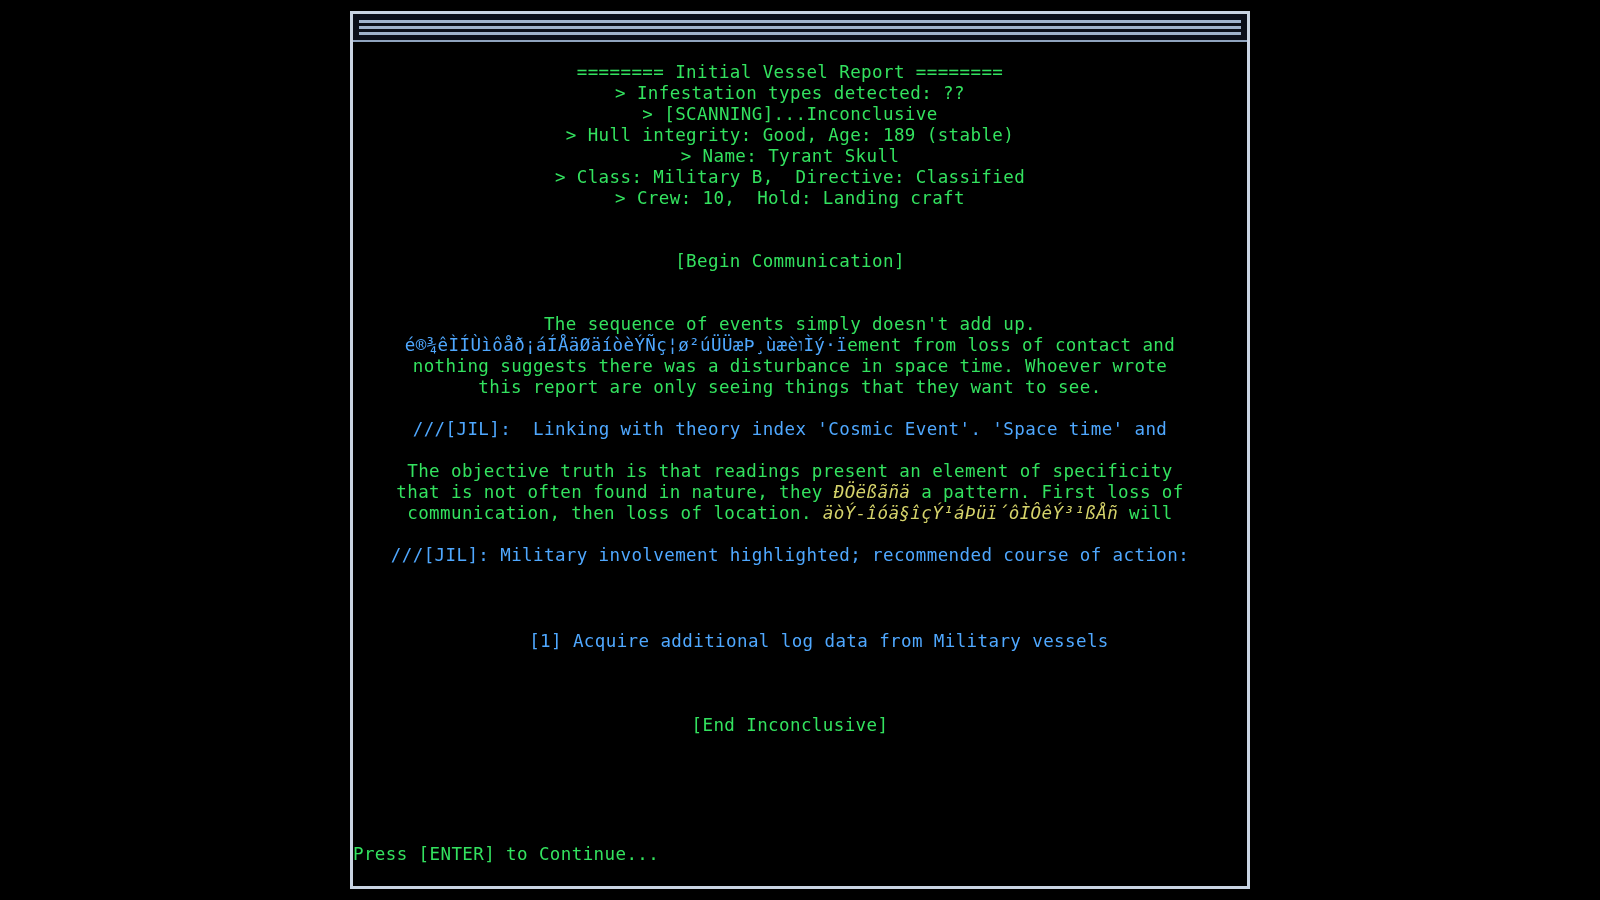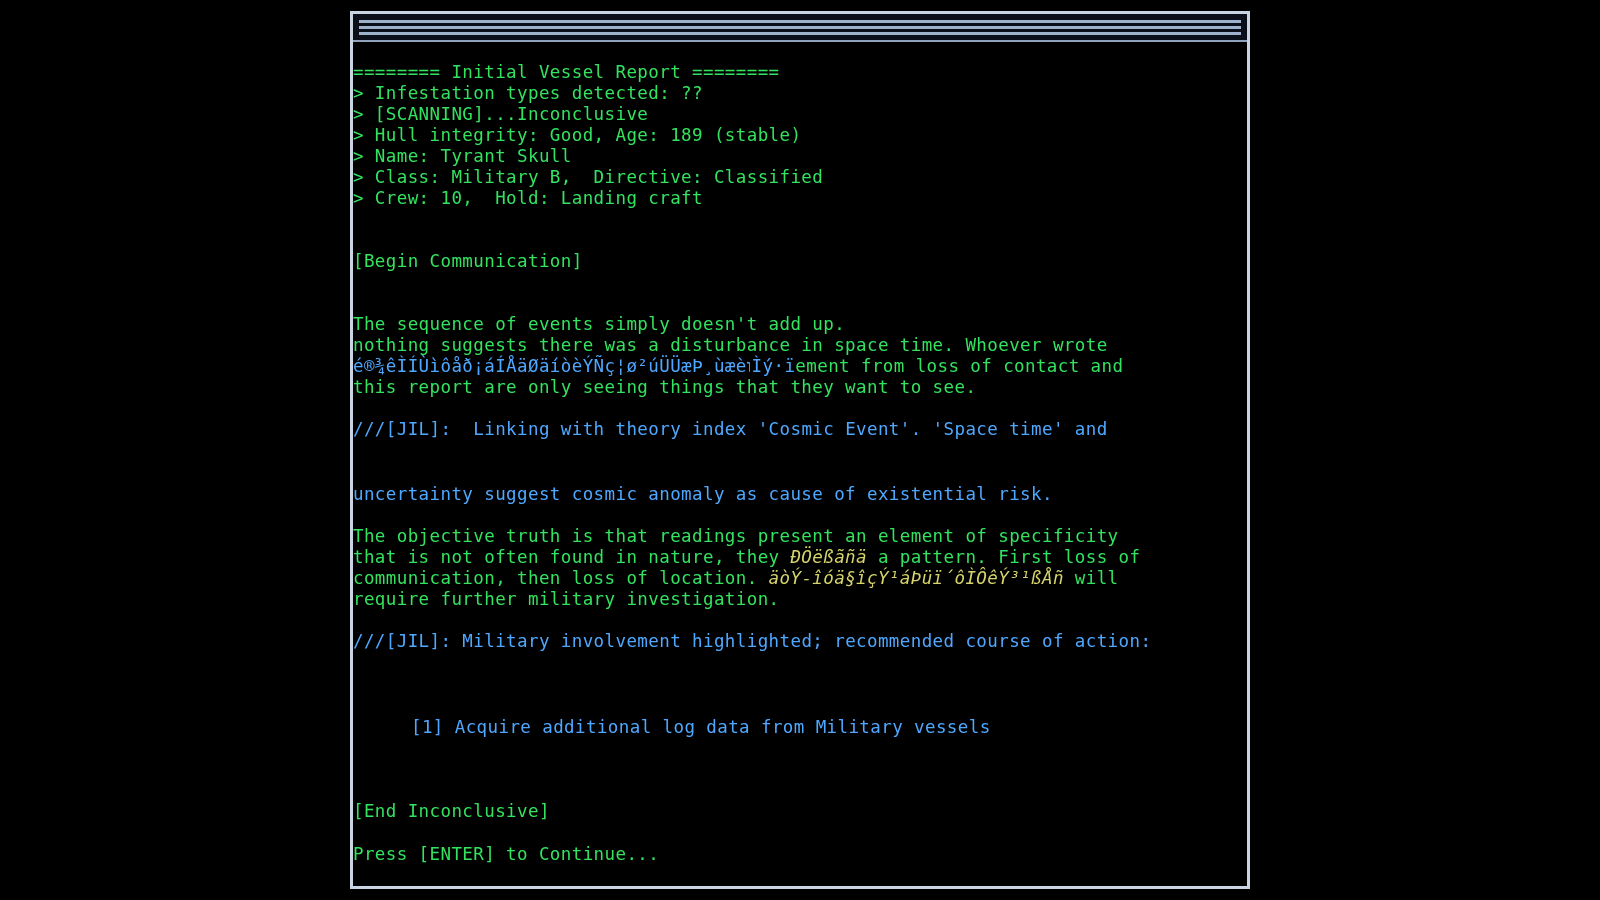--- a/index.html
+++ b/index.html
@@ -52,20 +52,21 @@
   }
   .content {
     position: absolute;
     left: 0;
     top: 30px;
     right: 0;
     bottom: 0;
     padding: 18px 20px 0 0;
     box-sizing: border-box;
     overflow: hidden;
+    text-align: center;
   }
   .line {
     font-size: 17.5px;
     line-height: 21px;
     letter-spacing: 0.4px;
     white-space: pre-wrap;
     color: #33dd55;
     margin: 0;
   }
   .green { color: #33e25f; }
@@ -110,35 +111,33 @@
       <div class="spacer"></div>
 
 
       <div class="spacer"></div>
 
       <div class="line green">[Begin Communication]</div>
 
       <div class="spacer-lg"></div>
 
       <div class="line green">The sequence of events simply doesn't add up.</div>
+      <div class="line"><span class="corrupt">é®¾êÌÍÙìôåð¡áÍÅäØäíòèÝÑç¦ø²úÜÜæÞ¸ùæèוÌý·ï</span><span class="green">ement from loss of contact and</span></div>
       <div class="line green">nothing suggests there was a disturbance in space time. Whoever wrote</div>
-      <div class="line"><span class="corrupt">é®¾êÌÍÙìôåð¡áÍÅäØäíòèÝÑç¦ø²úÜÜæÞ¸ùæèוÌý·ï</span><span class="green">ement from loss of contact and</span></div>
       <div class="line green">this report are only seeing things that they want to see.</div>
 
       <div class="spacer"></div>
 
       <div class="line"><span class="blue">///[JIL]:</span><span class="blue">  Linking with theory index 'Cosmic Event'. 'Space time' and</span></div>
-      <div class="line blue">uncertainty suggest cosmic anomaly as cause of existential risk.</div>
 
       <div class="spacer"></div>
 
       <div class="line green">The objective truth is that readings present an element of specificity</div>
       <div class="line"><span class="green">that is not often found in nature, they </span><span class="corrupt-y">ÐÖëßãñä</span><span class="green"> a pattern. First loss of</span></div>
       <div class="line"><span class="green">communication, then loss of location. </span><span class="corrupt-y">äòÝ-îóä§îçÝ¹áÞüï´ôÌÔêÝ³¹ßÅñ</span><span class="green"> will</span></div>
-      <div class="line green">require further military investigation.</div>
 
       <div class="spacer"></div>
 
       <div class="line"><span class="blue">///[JIL]:</span><span class="blue"> Military involvement highlighted; recommended course of action:</span></div>
 
       <div class="spacer"></div>
 
       <div class="line blue" style="padding-left:58px">[1] Acquire additional log data from Military vessels</div>
 
       <div class="spacer-lg"></div>

